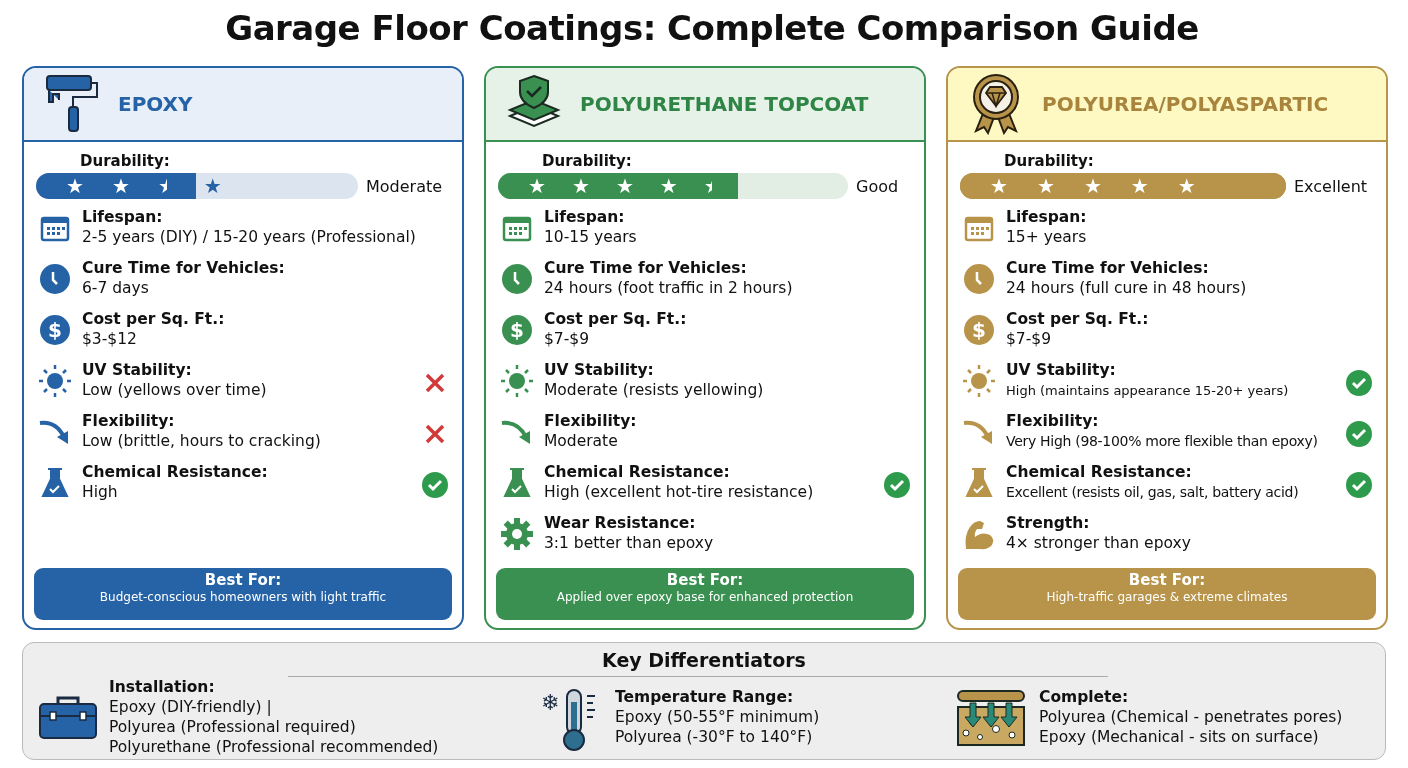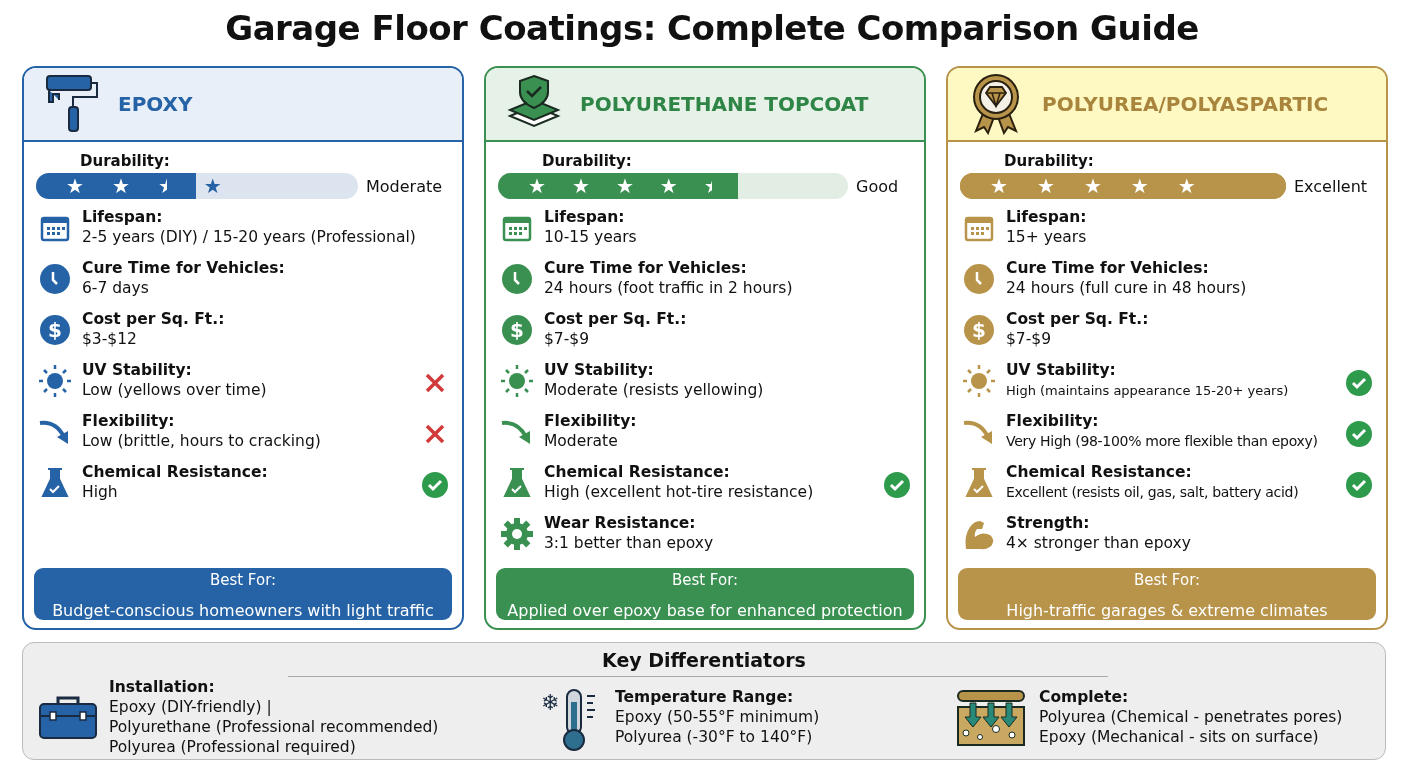--- a/index.html
+++ b/index.html
@@ -16,22 +16,22 @@
 .bar .stars{position:absolute;left:0;top:0;bottom:0;display:flex;align-items:center;padding-left:30px;gap:28px;font-size:20px;color:#fff}
 .bar-lbl{margin-left:8px;font-size:16px}
 .feat{display:flex;align-items:flex-start;padding:0 14px 0 14px;height:51px}
 .feat .fi{width:34px;height:34px;margin-top:4px;margin-right:10px;display:flex;align-items:center;justify-content:center;flex-shrink:0}
 .feat .txt{flex:1}
 .feat .lbl{font-size:15.5px;font-weight:bold;line-height:20px}
 .feat .val{font-size:15.5px;line-height:21px}
 .feat .mark{width:26px;height:26px;margin-top:10px;display:flex;align-items:center;justify-content:center;flex-shrink:0}
 .feats{padding-top:8px}
 .best{position:absolute;left:10px;right:10px;bottom:8px;height:52px;border-radius:9px;color:#fff;text-align:center}
-.best .b1{font-size:15px;font-weight:normal;padding-top:3px}
-.best .b2{font-size:16px;margin-top:12px}
+.best .b1{font-size:15px;font-weight:bold;padding-top:3px}
+.best .b2{font-size:12px;margin-top:1px}
 .keyd{position:absolute;left:22px;top:642px;width:1364px;height:118px;background:#eeeeee;border:1.5px solid #bbb;border-radius:12px}
 .keyd .kt{position:absolute;top:6px;left:0;width:100%;text-align:center;font-size:19px;font-weight:bold}
 .keyd .kl{position:absolute;top:33px;left:265px;width:820px;border-top:1.5px solid #aaa}
 .kitem{position:absolute;display:flex;align-items:flex-start}
 .kitem .kic{flex-shrink:0;display:flex;align-items:center;justify-content:center}
 .kitem .klbl{font-size:15.5px;font-weight:bold;line-height:20px}
 .kitem .kval{font-size:15.5px;line-height:20px}
 </style>
 </head>
 <body>
@@ -494,22 +494,22 @@
           <path d="M20 10 V4 H40 V10" fill="none" stroke="#1a2a40" stroke-width="3"></path>
           <rect x="2" y="10" width="56" height="34" rx="4" fill="#2563a6" stroke="#1a2a40" stroke-width="2"></rect>
           <line x1="2" y1="22" x2="58" y2="22" stroke="#1a2a40" stroke-width="2"></line>
           <rect x="12" y="18" width="6" height="8" fill="#fff" stroke="#1a2a40" stroke-width="1.5"></rect>
           <rect x="42" y="18" width="6" height="8" fill="#fff" stroke="#1a2a40" stroke-width="1.5"></rect>
         </svg>
     </span>
     <div>
       <div class="klbl">Installation:</div>
       <div class="kval">Epoxy (DIY-friendly) |</div>
+      <div class="kval">Polyurea (Professional required)</div>
       <div class="kval">Polyurethane (Professional recommended)</div>
-      <div class="kval">Polyurea (Professional required)</div>
     </div>
   </div>
 
   <div class="kitem" style="left:516px;top:44px">
     <span class="kic" style="width:66px;height:66px;margin-right:10px">
       <svg width="66" height="64" viewBox="0 0 66 64">
           <text x="2" y="22" font-size="22" fill="#1a2a40" font-family="DejaVu Sans,sans-serif">❄</text>
           <rect x="28" y="2" width="14" height="44" rx="7" fill="#cfd6dc" stroke="#1a2a40" stroke-width="2"></rect>
           <rect x="32" y="14" width="6" height="34" fill="#2e6e8e"></rect>
           <circle cx="35" cy="52" r="10" fill="#2e6e8e" stroke="#1a2a40" stroke-width="2"></circle>

